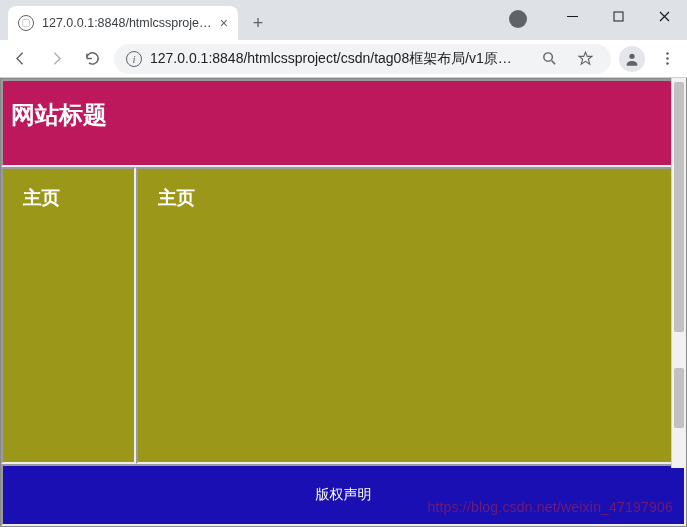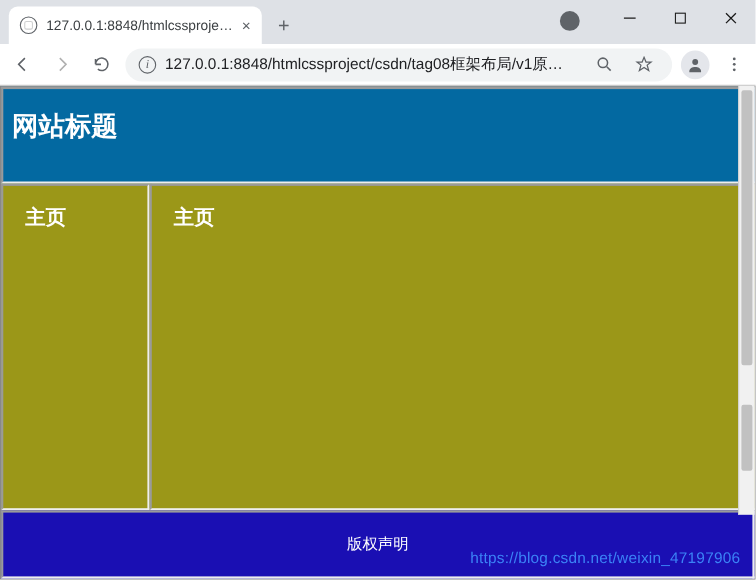--- a/index.html
+++ b/index.html
@@ -167,21 +167,21 @@
     font-family: "Microsoft YaHei", sans-serif;
   }
   .fr h3 {
     font-size: 18.5px;
     font-weight: 700;
     padding: 16px 20px;
     font-family: "Microsoft YaHei", sans-serif;
   }
   .fr-header {
     height: 88px;
-    background: #0369a1;
+    background: #be185d;
   }
   .fr-body {
     flex: 1;
     display: flex;
   }
   .fr-nav {
     width: 135px;
     background: #9b9718;
   }
   .fr-main {
@@ -215,21 +215,21 @@
     position:absolute; left:2px; right:2px;
     top:290px; height:60px;
     background:#c1c1c1;
     border-radius:2px;
   }
   .watermark {
     position: absolute;
     right: 14px;
     bottom: 12px;
     font-size: 14px;
-    color: #3b82f6;
+    color: #701a75;
     font-family: Arial, sans-serif;
     letter-spacing: .2px;
     pointer-events:none;
     text-align:right;
   }
 </style>
 </head>
 <body>
 
 <div class="chrome">

